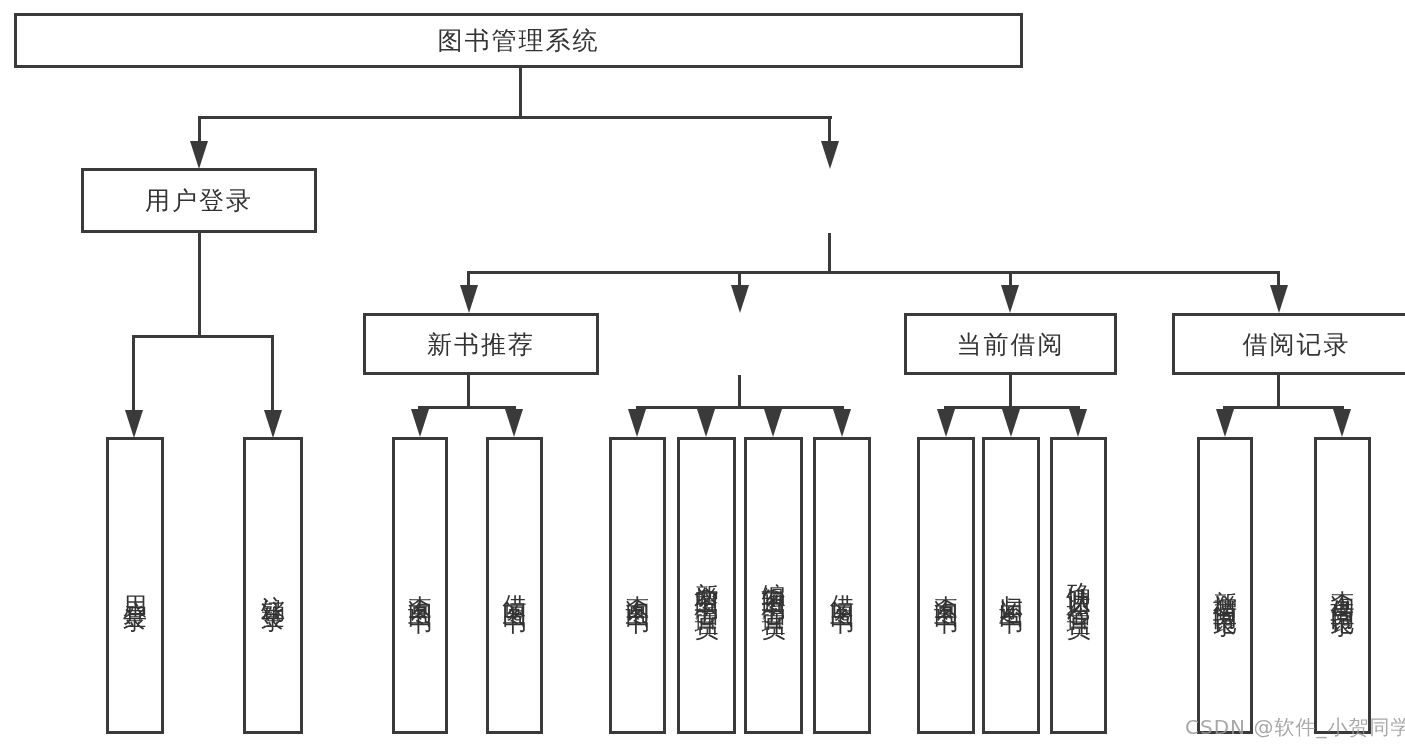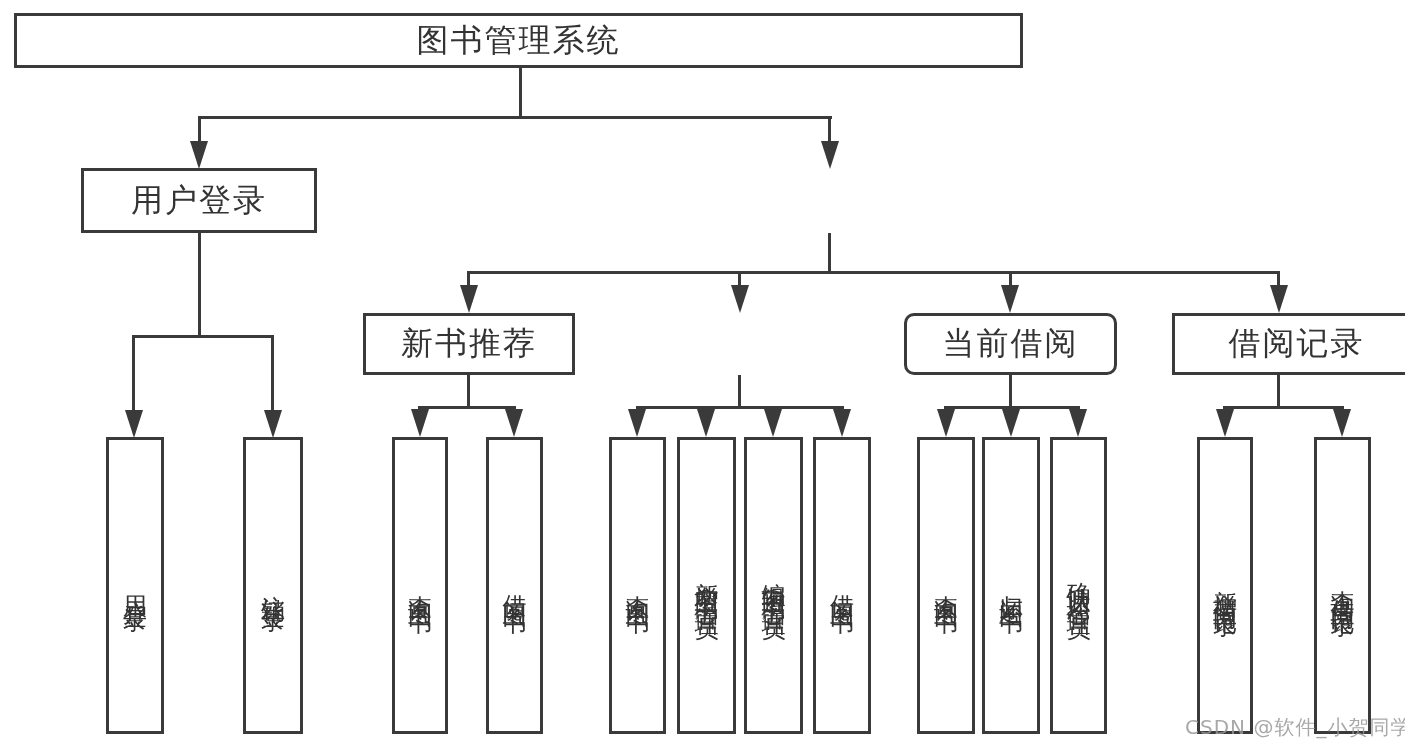--- a/index.html
+++ b/index.html
@@ -11,21 +11,21 @@
   html,body{margin:0;padding:0;background:#ffffff;}
   body{font-family:"DejaVu Sans","Liberation Sans",sans-serif;}
   .canvas{
     position:relative;width:1405px;height:747px;background:var(--boxbg);
     overflow:hidden;
   }
   .hbox{
     position:absolute;box-sizing:border-box;
     border:3px solid var(--line);background:var(--boxbg);
     display:flex;align-items:center;justify-content:center;
-    font-size:32px;letter-spacing:2px;color:var(--text);
+    font-size:25px;letter-spacing:2px;color:var(--text);
     white-space:nowrap;
   }
   .vbox{
     position:absolute;box-sizing:border-box;
     border:3px solid var(--line);background:var(--boxbg);
     display:flex;align-items:center;justify-content:center;
     top:437px;height:297px;
     font-size:24px;color:var(--text);
   }
   .vbox span{
@@ -79,24 +79,24 @@
   <i class="lh" style="left:467px;top:271px;width:813px;"></i>
   <i class="lv" style="left:467px;top:271px;height:17px;"></i>
   <i class="lv" style="left:738px;top:271px;height:17px;"></i>
   <i class="lv" style="left:1009px;top:271px;height:17px;"></i>
   <i class="lv" style="left:1277px;top:271px;height:17px;"></i>
   <i class="arrow" style="left:460px;top:285px;"></i>
   <i class="arrow" style="left:731px;top:285px;"></i>
   <i class="arrow" style="left:1001px;top:285px;"></i>
   <i class="arrow" style="left:1270px;top:285px;"></i>
 
-  <div class="hbox" style="left:363px;top:313px;width:212px;height:62px;text-align:right;">
+  <div class="hbox" style="left:363px;top:313px;width:236px;height:62px;text-align:right;">
     <span>新书推荐</span>
   </div>
-  <div class="hbox" style="left:904px;top:313px;width:213px;height:62px;border-radius:10px;">
+  <div class="hbox" style="left:904px;top:313px;width:213px;height:62px;">
     <span>当前借阅</span>
   </div>
   <div class="hbox" style="left:1172px;top:313px;width:249px;height:62px;">
     <span>借阅记录</span>
   </div>
 
   <i class="lv" style="left:467px;top:375px;height:34px;"></i>
   <i class="lh" style="left:418px;top:406px;width:98px;"></i>
   <i class="arrow" style="left:411px;top:409px;"></i>
   <i class="arrow" style="left:505px;top:409px;"></i>

